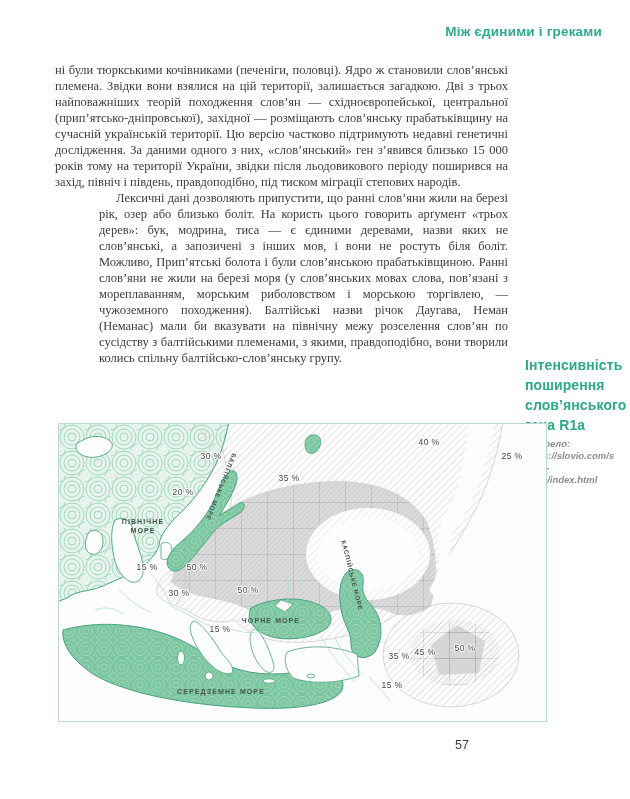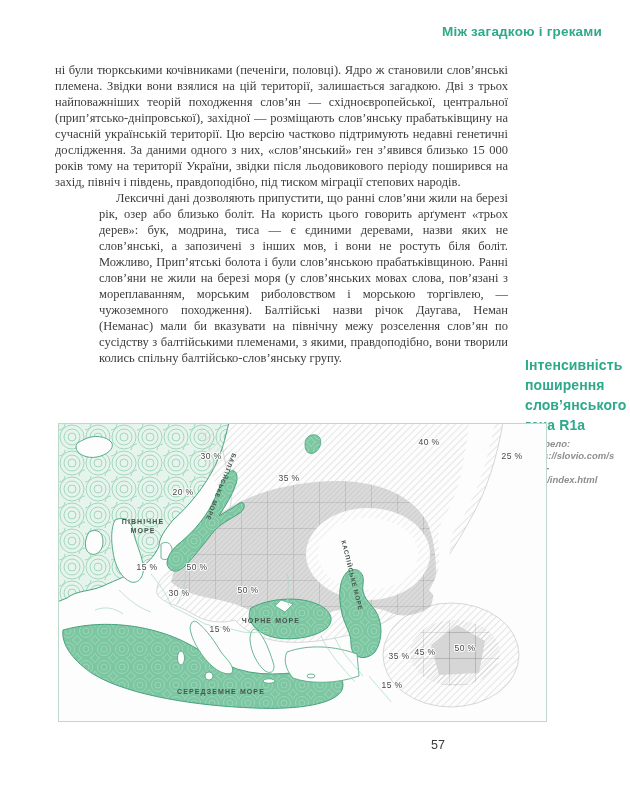--- a/index.html
+++ b/index.html
@@ -27,40 +27,40 @@
     margin-top:3px;font-size:9.5px;line-height:12px;font-style:italic;color:#8f8f8f;
     overflow-wrap:anywhere;
     font-weight:bold;
   }
   .map-frame{
     position:absolute;left:58px;top:423px;width:487px;height:297px;
     border:1px solid #bcd9cc;background:#fdfdfd;box-sizing:content-box;
   }
   .map-frame svg{display:block;}
   .page-number{
-    position:absolute;left:416px;top:738px;width:44px;text-align:center;
+    position:absolute;left:440px;top:738px;width:44px;text-align:center;
     font-size:12.5px;color:#3c3c3c;
   }
   
   .pct{
     font-family:"Liberation Sans",sans-serif;font-size:8.5px;fill:#474747;letter-spacing:.4px;
     text-anchor:middle;paint-order:stroke;stroke:#fdfdfd;stroke-width:2px;stroke-linejoin:round;
   }
   .sea-lbl{
     font-family:"Liberation Sans",sans-serif;font-size:7px;font-weight:700;fill:#46554d;
     letter-spacing:1.1px;text-anchor:middle;
   }
   .sea-lbl.small{font-size:6.2px;letter-spacing:.8px;}
 </style>
 </head>
 <body>
 
 <div class="page">
 
-  <div class="running-head" style="color:#2ea98b;">Між загадкою і греками</div>
+  <div class="running-head" style="color:#2ea98b;">Між єдиними і греками</div>
 
   <div class="article">
     <p>ні були тюркськими кочівниками (печеніги, половці). Ядро ж становили слов’янські племена. Звідки вони взялися на цій території, залишається загадкою. Дві з трьох найповажніших теорій походження слов’ян — східноєвропейської, центральної (прип’ятсько-дніпровської), західної — розміщають слов’янську прабатьківщину на сучасній українській території. Цю версію частково підтримують недавні генетичні дослідження. За даними одного з них, «слов’янський» ген з’явився близько 15 000 років тому на території України, звідки після льодовикового періоду поширився на захід, північ і південь, правдоподібно, під тиском міграції степових народів.</p>
     <p>Лексичні дані дозволяють припустити, що ранні слов’яни жили на березі рік, озер або близько боліт. На користь цього говорить арґумент «трьох дерев»: бук, модрина, тиса — є єдиними деревами, назви яких не слов’янські, а запозичені з інших мов, і вони не ростуть біля боліт. Можливо, Прип’ятські болота і були слов’янською прабатьківщиною. Ранні слов’яни не жили на березі моря (у слов’янських мовах слова, пов’язані з мореплаванням, морським риболовством і морською торгівлею, — чужоземного походження). Балтійські назви річок Даугава, Неман (Неманас) мали би вказувати на північну межу розселення слов’ян по сусідству з балтійськими племенами, з якими, правдоподібно, вони творили колись спільну балтійсько-слов’янську групу.</p>
   </div>
 
   <div class="side-note">
     <div class="note-title" style="color:#2ea98b;">Інтенсивність поширення слов’янського гена R1a</div>
     <div class="note-source">Джерело: https://slovio.com/slavic-gene/index.html</div>
   </div>

